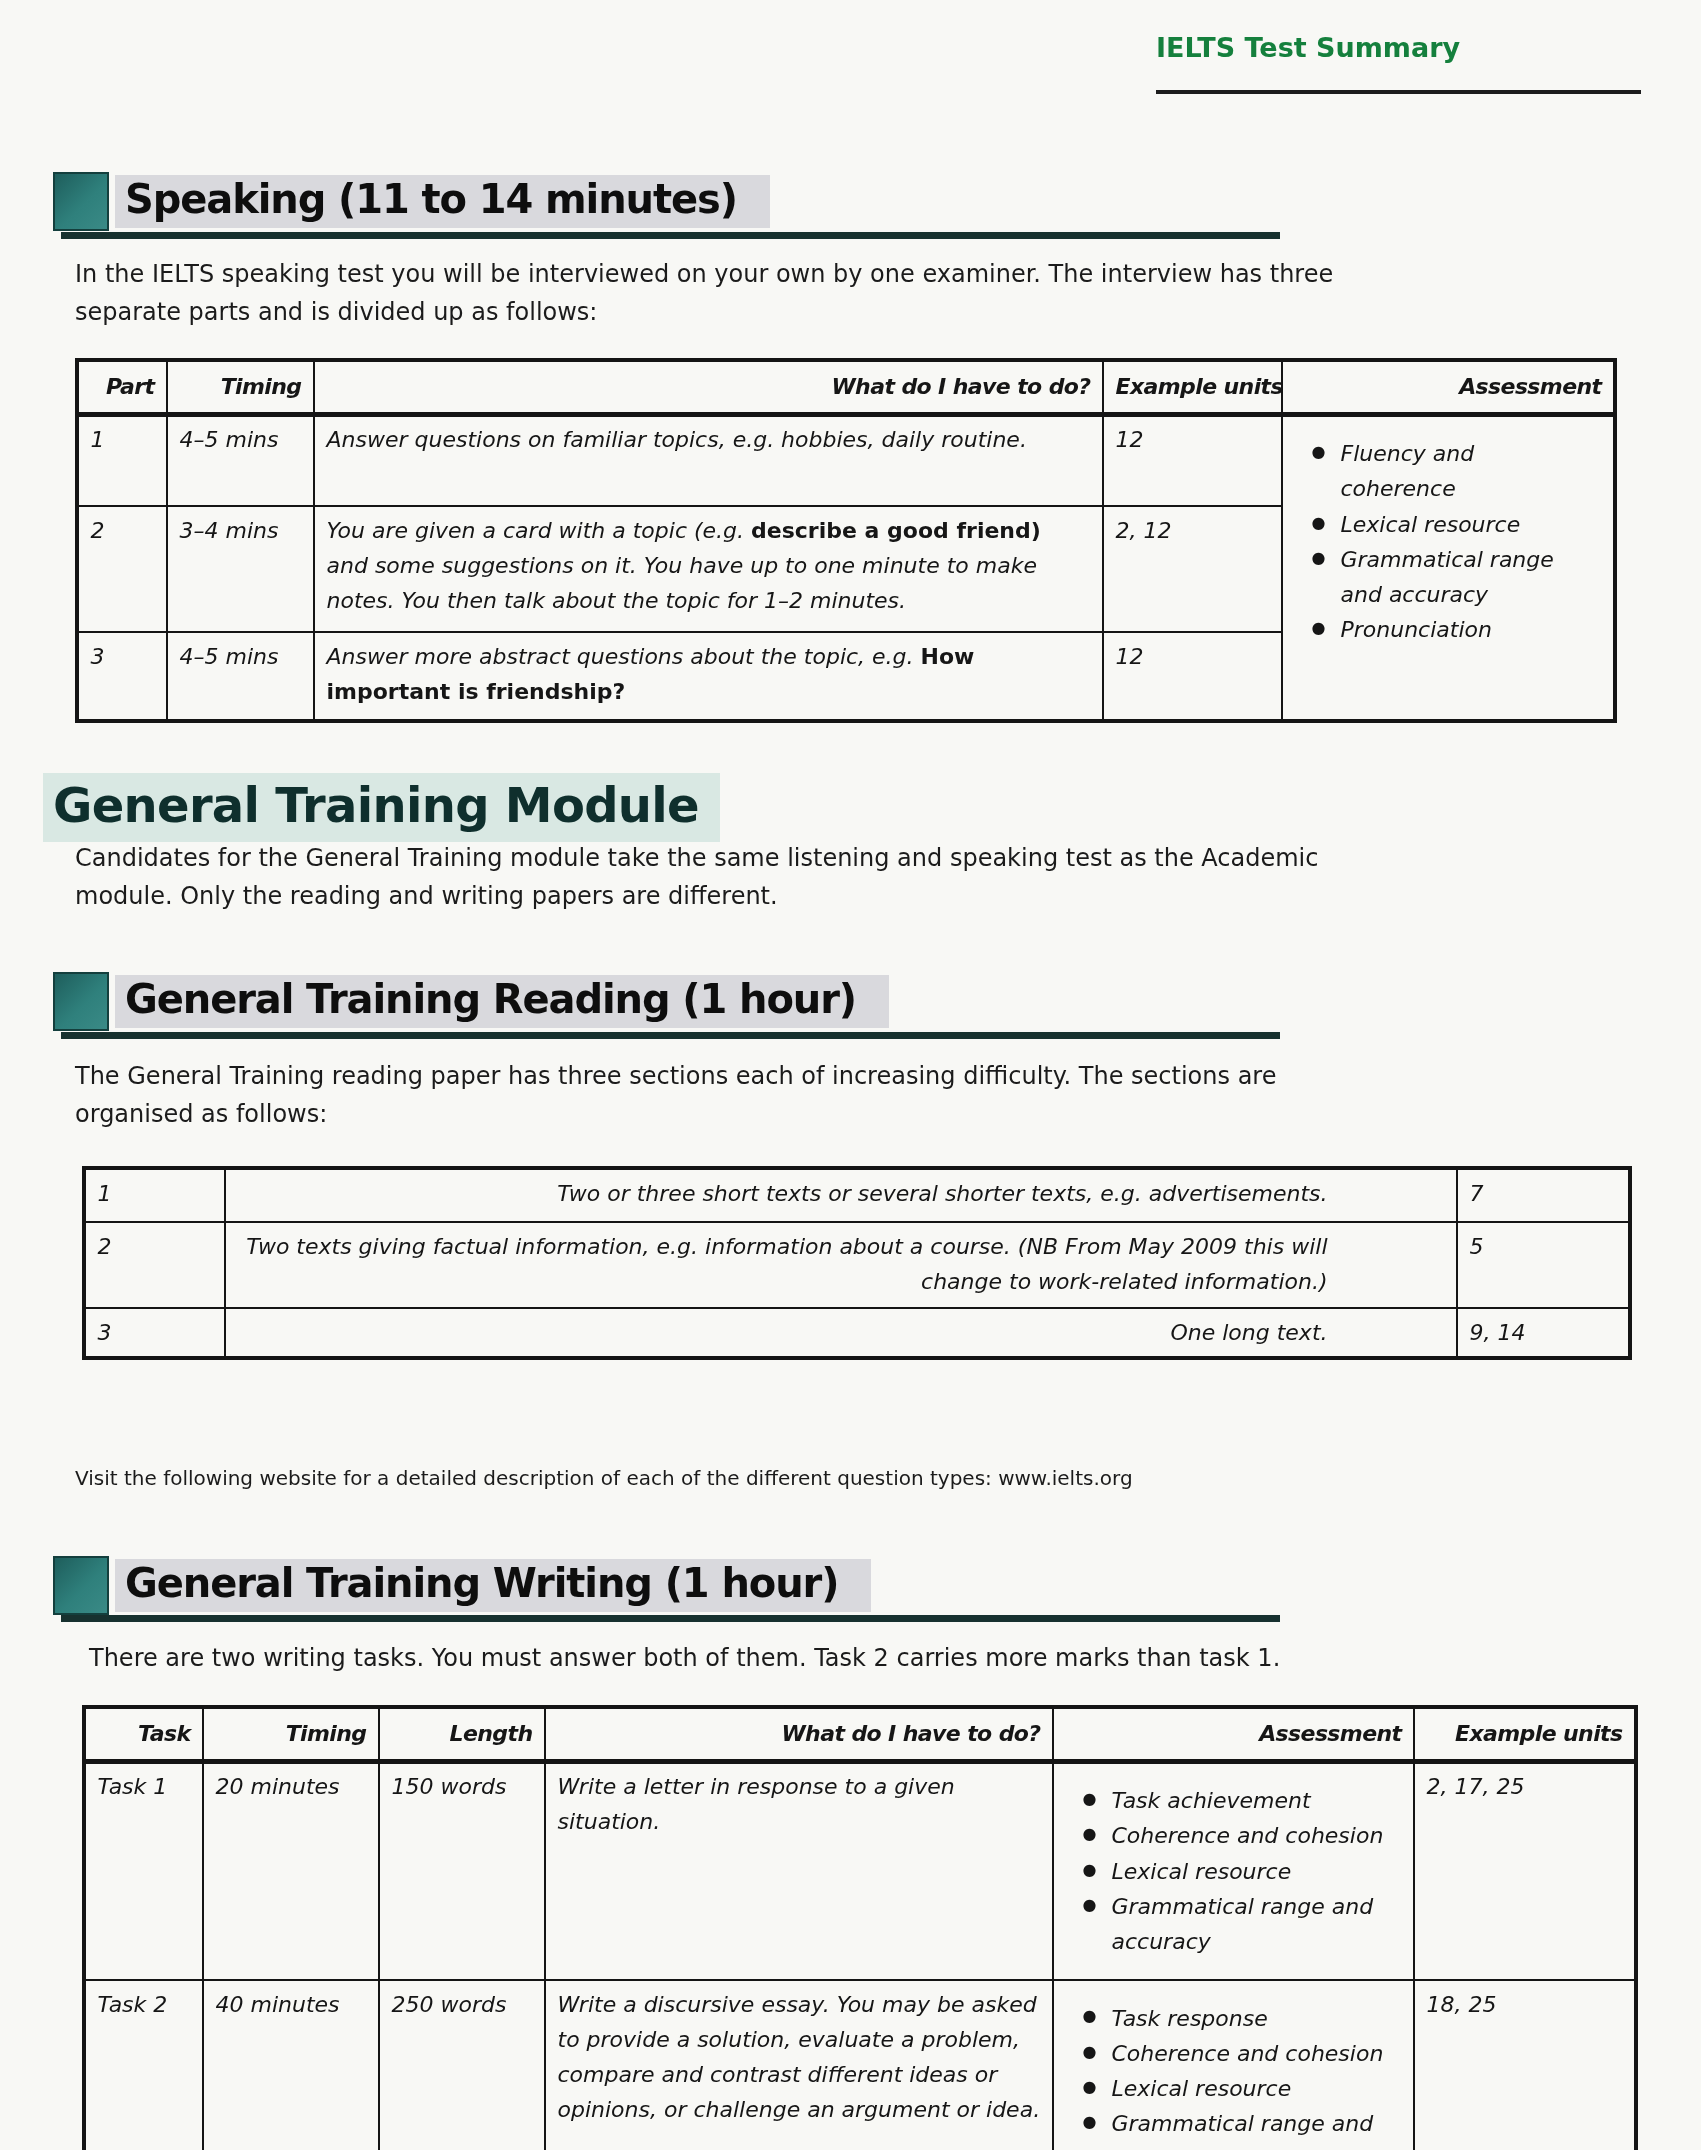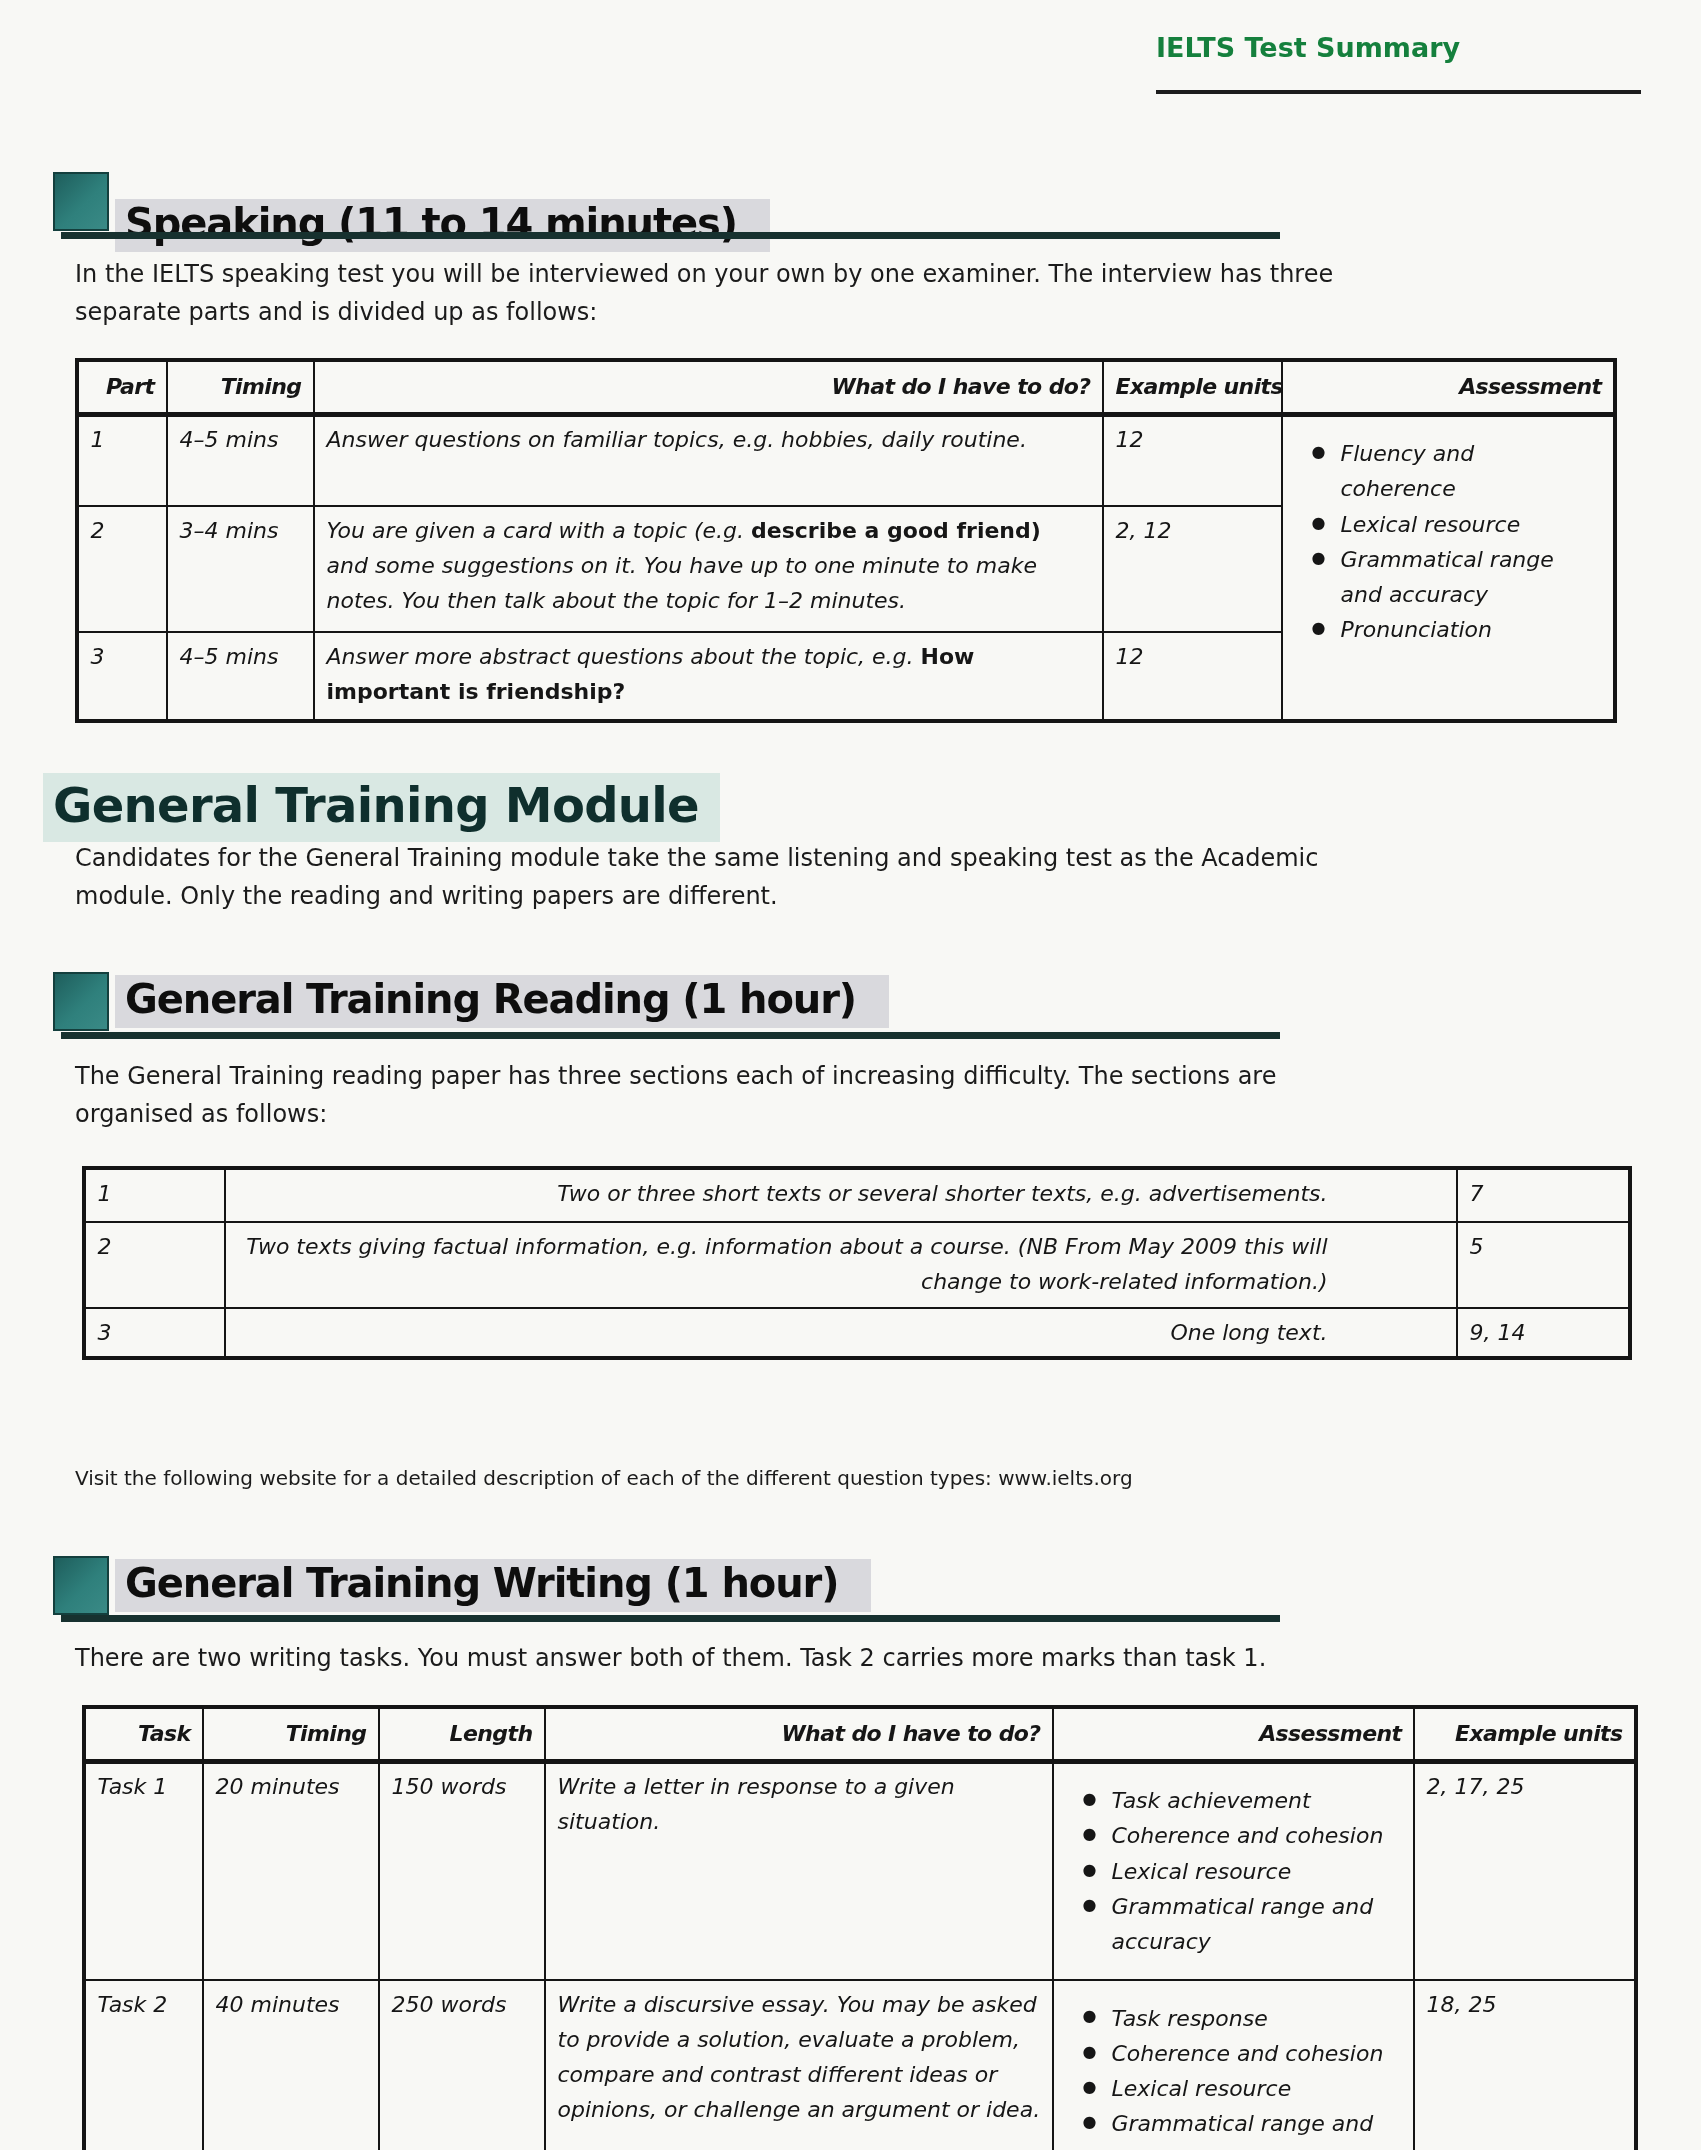--- a/index.html
+++ b/index.html
@@ -48,21 +48,21 @@
 </style>
 </head>
 <body>
 
 <div id="page">
 
   <div class="doc-title">IELTS Test Summary</div>
   <div class="doc-rule"></div>
 
   <div class="sq" style="left:53px;top:172px;"></div>
-  <div class="sec-head" style="left:115px;top:175px;margin-top:24px;">Speaking (11 to 14 minutes)</div>
+  <div class="sec-head" style="left:115px;top:175px;">Speaking (11 to 14 minutes)</div>
   <div class="rule" style="left:61px;top:232px;width:1219px;"></div>
   <div class="para" style="left:75px;top:255px;">In the IELTS speaking test you will be interviewed on your own by one examiner. The interview has three separate parts and is divided up as follows:</div>
 
   <table class="tbl" style="left:75px;top:358px;width:1538px;">
     <colgroup>
       <col style="width:90px">
         <col style="width:147px">
         <col style="width:789px">
         <col style="width:179px">
         <col style="width:333px">
@@ -147,21 +147,21 @@
       <td>9, 14</td>
     </tr>
   </tbody>
     </table>
 
   <div class="note" style="left:75px;top:1462px;"><span>Visit the following website for a detailed description of each of the different question types: </span><span>www.ielts.org</span></div>
 
   <div class="sq" style="left:53px;top:1556px;"></div>
   <div class="sec-head" style="left:115px;top:1559px;">General Training Writing (1 hour)</div>
   <div class="rule" style="left:61px;top:1615px;width:1219px;"></div>
-  <div class="para" style="left:75px;top:1639px;">There are two writing tasks. You must answer both of them. Task 2 carries more marks than task 1.</div>
+  <div class="para" style="left:89px;top:1639px;">There are two writing tasks. You must answer both of them. Task 2 carries more marks than task 1.</div>
 
   <table class="tbl" style="left:82px;top:1705px;width:1553px;">
     <colgroup>
       <col style="width:119px">
         <col style="width:176px">
         <col style="width:166px">
         <col style="width:508px">
         <col style="width:361px">
         <col style="width:222px">
     </colgroup>

